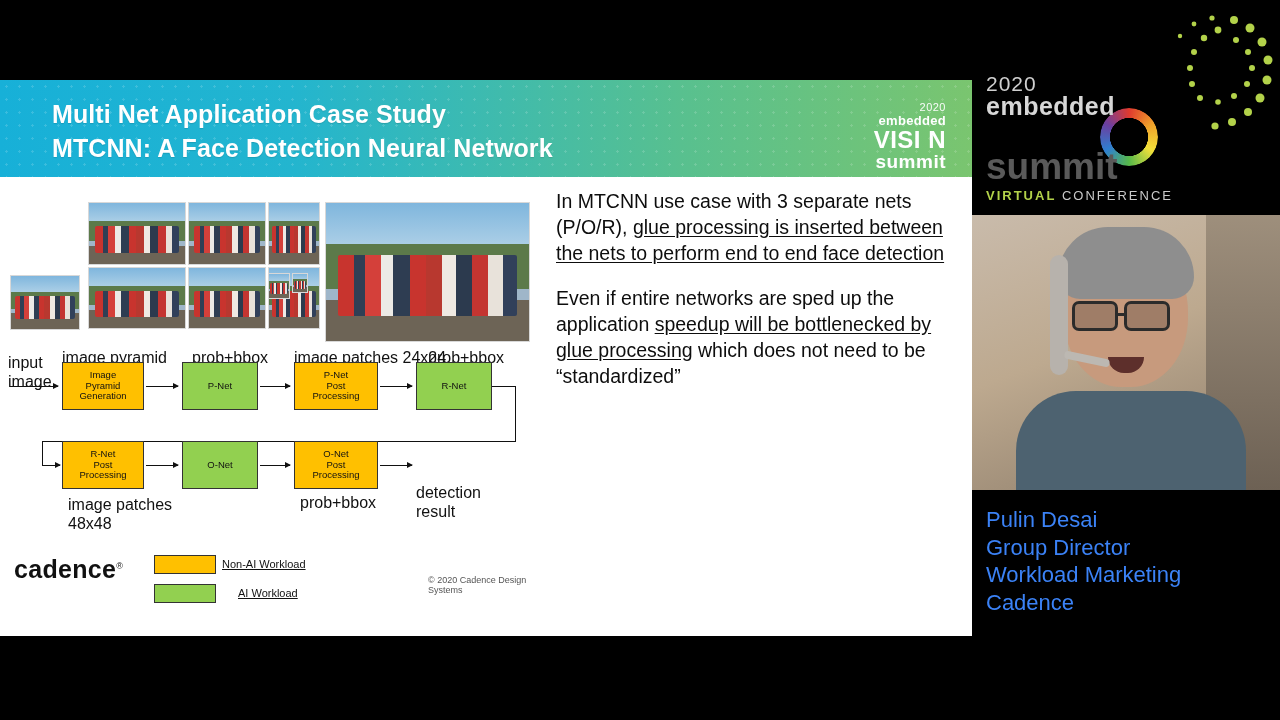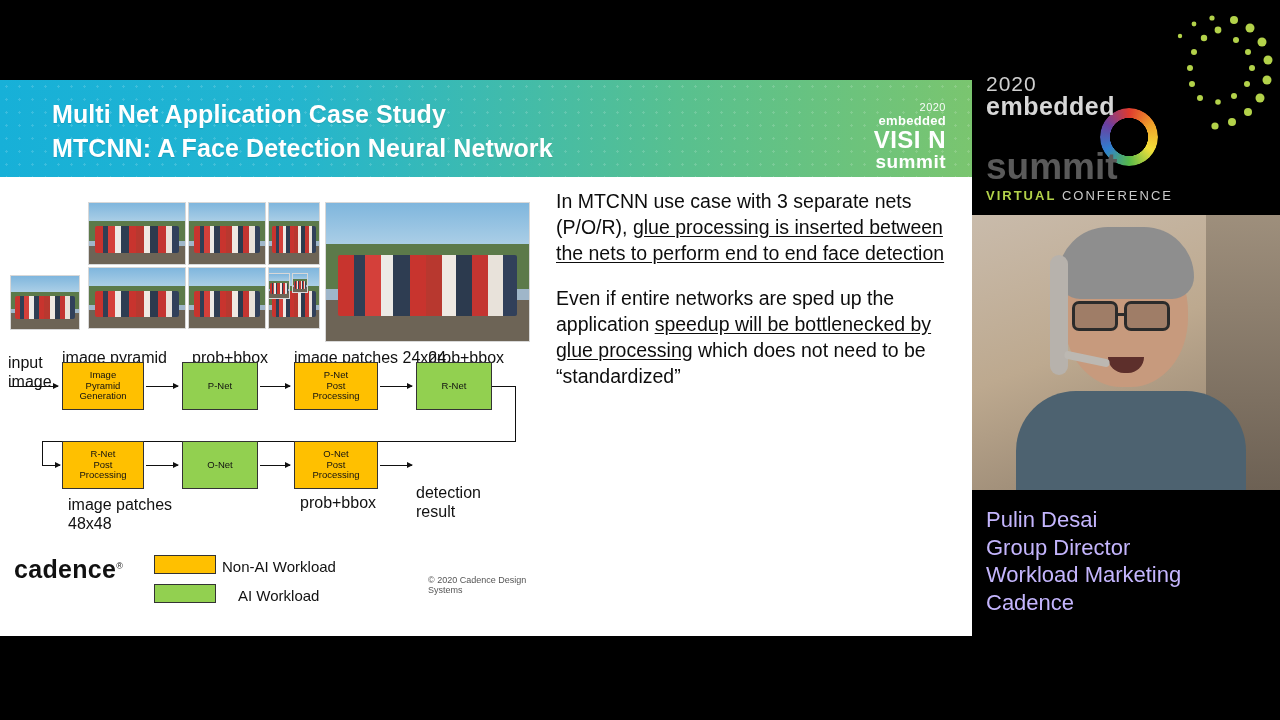--- a/index.html
+++ b/index.html
@@ -88,21 +88,21 @@
   .arw.noh::after { display: none; }
   .vline { position: absolute; background: #111; width: 1px; }
 
   #cadence-logo {
     position: absolute; left: 14px; top: 378px; color: #111;
     font-size: 25px; font-weight: bold; letter-spacing: .3px;
   }
   #cadence-logo sup { font-size: 9px; vertical-align: super; font-weight: normal; }
 
   .legend-box { position: absolute; width: 62px; height: 19px; border: 1px solid #333; }
-  .legend-txt { position: absolute; font-size: 15px; color: #111; }
+  .legend-txt { position: absolute; font-size: 11px; color: #111; text-decoration: underline; }
 
   #copyright { position: absolute; left: 428px; top: 398px; font-size: 9px; color: #555; }
 
   
   #right-pane { position: absolute; left: 556px; top: 12px; width: 410px; }
   #right-pane p { font-size: 19.5px; line-height: 1.33; color: #0d0d0d; margin-bottom: 19px; }
   #right-pane u { text-decoration: underline; text-underline-offset: 2px; }
 
   
   #rail { position: absolute; left: 972px; top: 0; width: 308px; height: 720px; background: #000; }
@@ -128,21 +128,21 @@
   .wc-hair { position: absolute; left: 86px; top: 12px; width: 136px; height: 72px; border-radius: 68px 68px 30px 30px; background: #8e8e8e; }
   .wc-glass { position: absolute; width: 46px; height: 30px; border: 3px solid #2b2b2b; border-radius: 7px; background: rgba(40,40,40,.25); top: 86px; }
   .wc-glass.l { left: 100px; } .wc-glass.r { left: 152px; }
   .wc-bridge { position: absolute; left: 146px; top: 98px; width: 8px; height: 3px; background: #2b2b2b; }
   .wc-mouth { position: absolute; left: 136px; top: 142px; width: 36px; height: 16px; border-radius: 0 0 18px 18px; background: #5d2f2b; }
   .wc-body { position: absolute; left: 44px; top: 176px; width: 230px; height: 110px; border-radius: 60px 60px 0 0; background: #4d6270; }
   .wc-hset { position: absolute; left: 78px; top: 40px; width: 18px; height: 120px; border-radius: 10px; background: #b7b2ac; }
   .wc-mic { position: absolute; left: 92px; top: 140px; width: 46px; height: 8px; border-radius: 5px; background: #bcb8b2; transform: rotate(12deg); }
 
   
-  #caption { position: absolute; left: 0; top: 490px; width: 308px; height: 179px; background: #000; color: #c4b5fd;
+  #caption { position: absolute; left: 0; top: 490px; width: 308px; height: 179px; background: #000; color: #3b82f6;
              padding: 16px 0 0 14px; font-size: 22px; line-height: 1.26; }
 
   
   .bar { position: absolute; left: 0; width: 972px; background: #000; }
   #bar-top { top: 0; height: 80px; }
   #bar-bottom { top: 636px; height: 84px; }
 </style>
 </head>
 <body>
 

